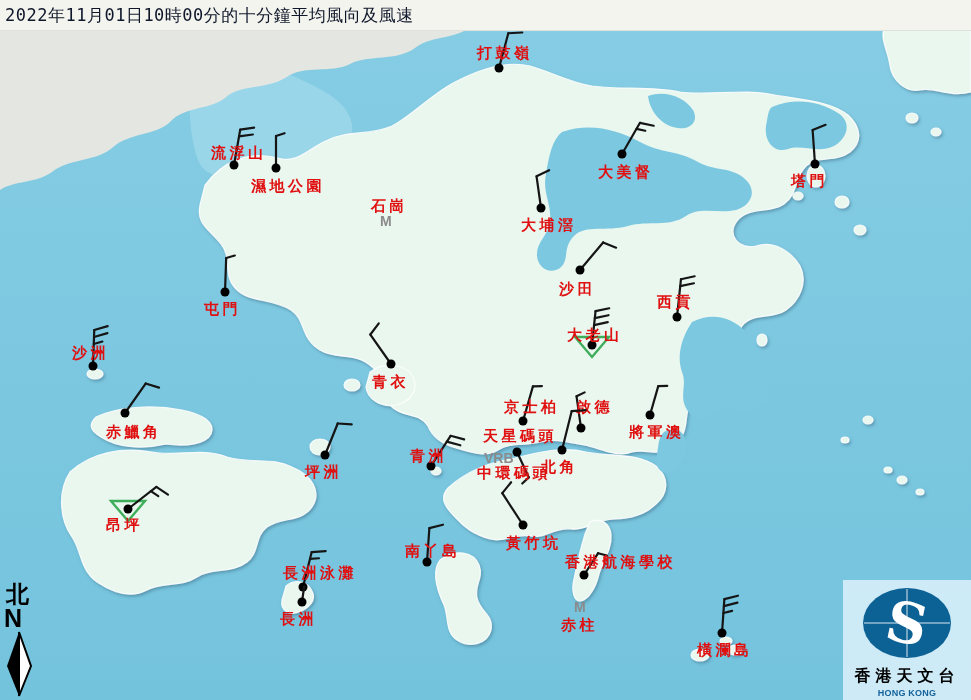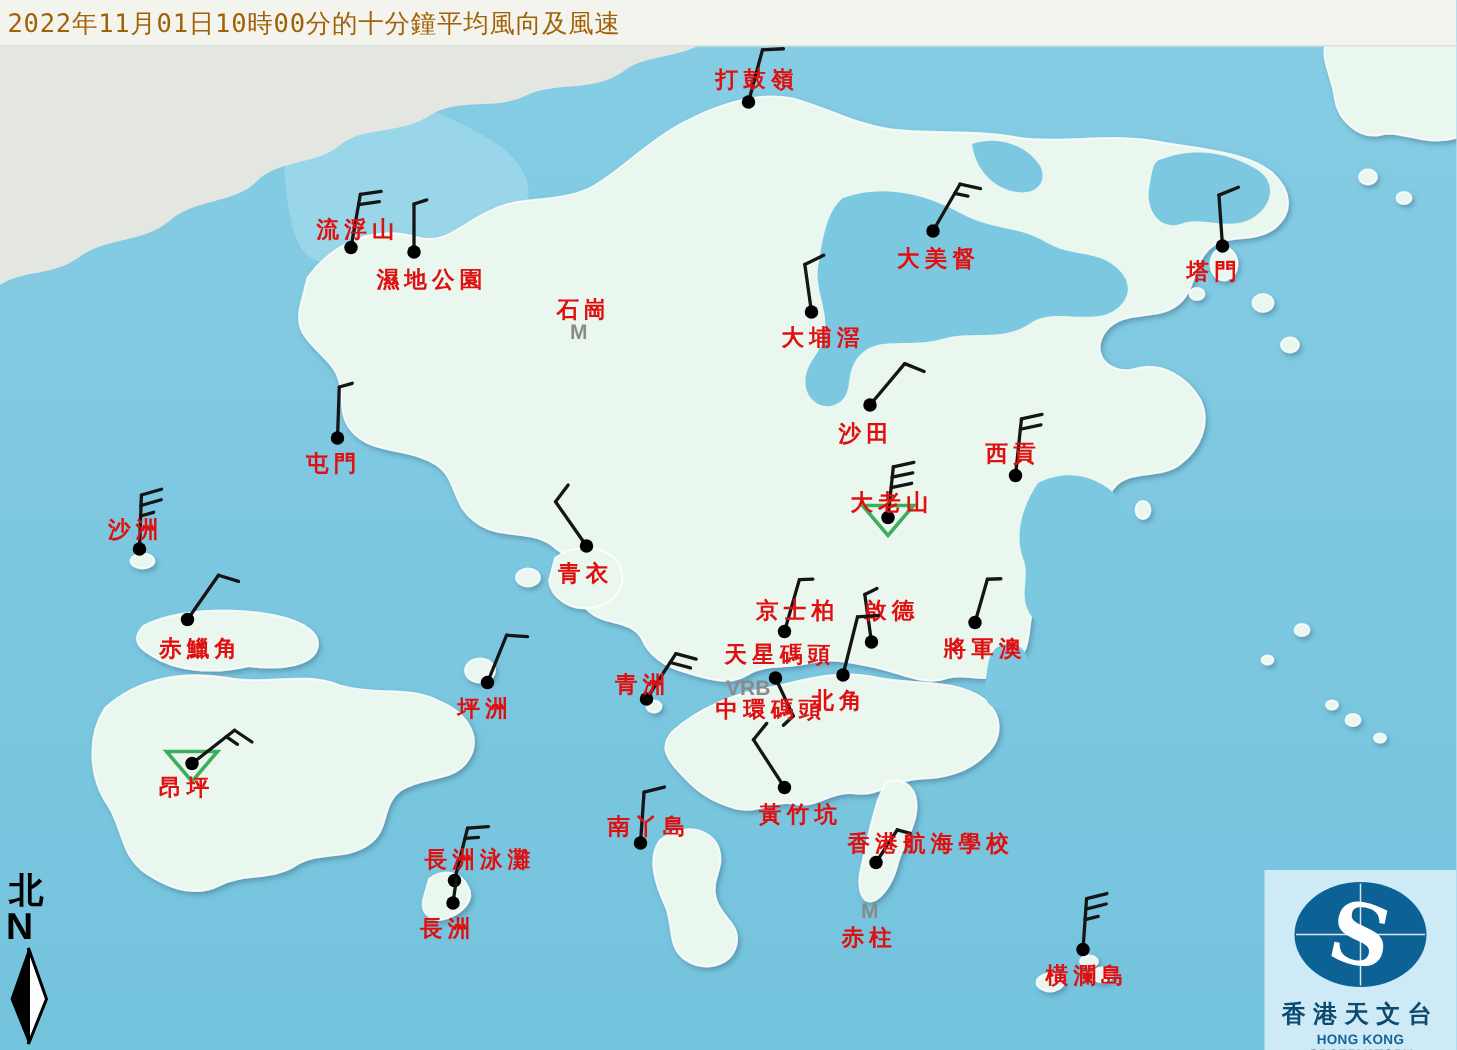--- a/index.html
+++ b/index.html
@@ -2,29 +2,29 @@
 <html><head>
 <meta charset="utf-8">
 <style>
   html,body{margin:0;padding:0;}
   .stage{position:relative;width:971px;height:700px;overflow:hidden;
          font-family:"DejaVu Sans",sans-serif;background:#7cc8e1;}
   .stage svg{position:absolute;left:0;top:0;}
   .title-bar{position:absolute;left:0;top:0;width:971px;height:30px;
              background:#f4f4ef;border-bottom:1px solid rgba(180,190,185,.35);}
   .title-bar span{display:block;padding:4px 0 0 5px;font:400 17px "DejaVu Sans Mono","DejaVu Sans",monospace;
-                  color:#a16207;letter-spacing:.5px;white-space:nowrap;}
+                  color:#0f172a;letter-spacing:.5px;white-space:nowrap;}
   .st-label{font:600 15px "DejaVu Serif",serif;letter-spacing:3.5px;}
   .st-small{font:700 14px "Liberation Sans",sans-serif;}
   .compass{position:absolute;left:2px;top:582px;width:38px;color:#000;}
   .compass .cn{font:700 23px "DejaVu Serif",serif;padding-left:4px;line-height:24px;}
   .compass .nl{font:800 25px "Liberation Sans",sans-serif;line-height:24px;padding-left:2px;letter-spacing:0;}
   .logo{position:absolute;right:0;bottom:0;width:128px;height:120px;
         background:rgba(227,244,252,.8);text-align:center;padding-top:6px;box-sizing:border-box;}
-  .logo .cn{font:700 16px "DejaVu Serif",serif;color:#0c4a6e;letter-spacing:5px;margin-top:2px;}
+  .logo .cn{font:700 16px "DejaVu Serif",serif;color:#000000;letter-spacing:5px;margin-top:2px;}
   .logo .en{font:700 9px "Liberation Sans",sans-serif;color:#15629b;letter-spacing:.2px;margin-top:1px;}
 </style>
 </head>
 <body>
 
 <div class="stage">
 
 <svg id="map" width="971" height="700" viewBox="0 0 971 700">
   <defs>
     <filter id="landshadow" x="-10%" y="-10%" width="120%" height="120%">

